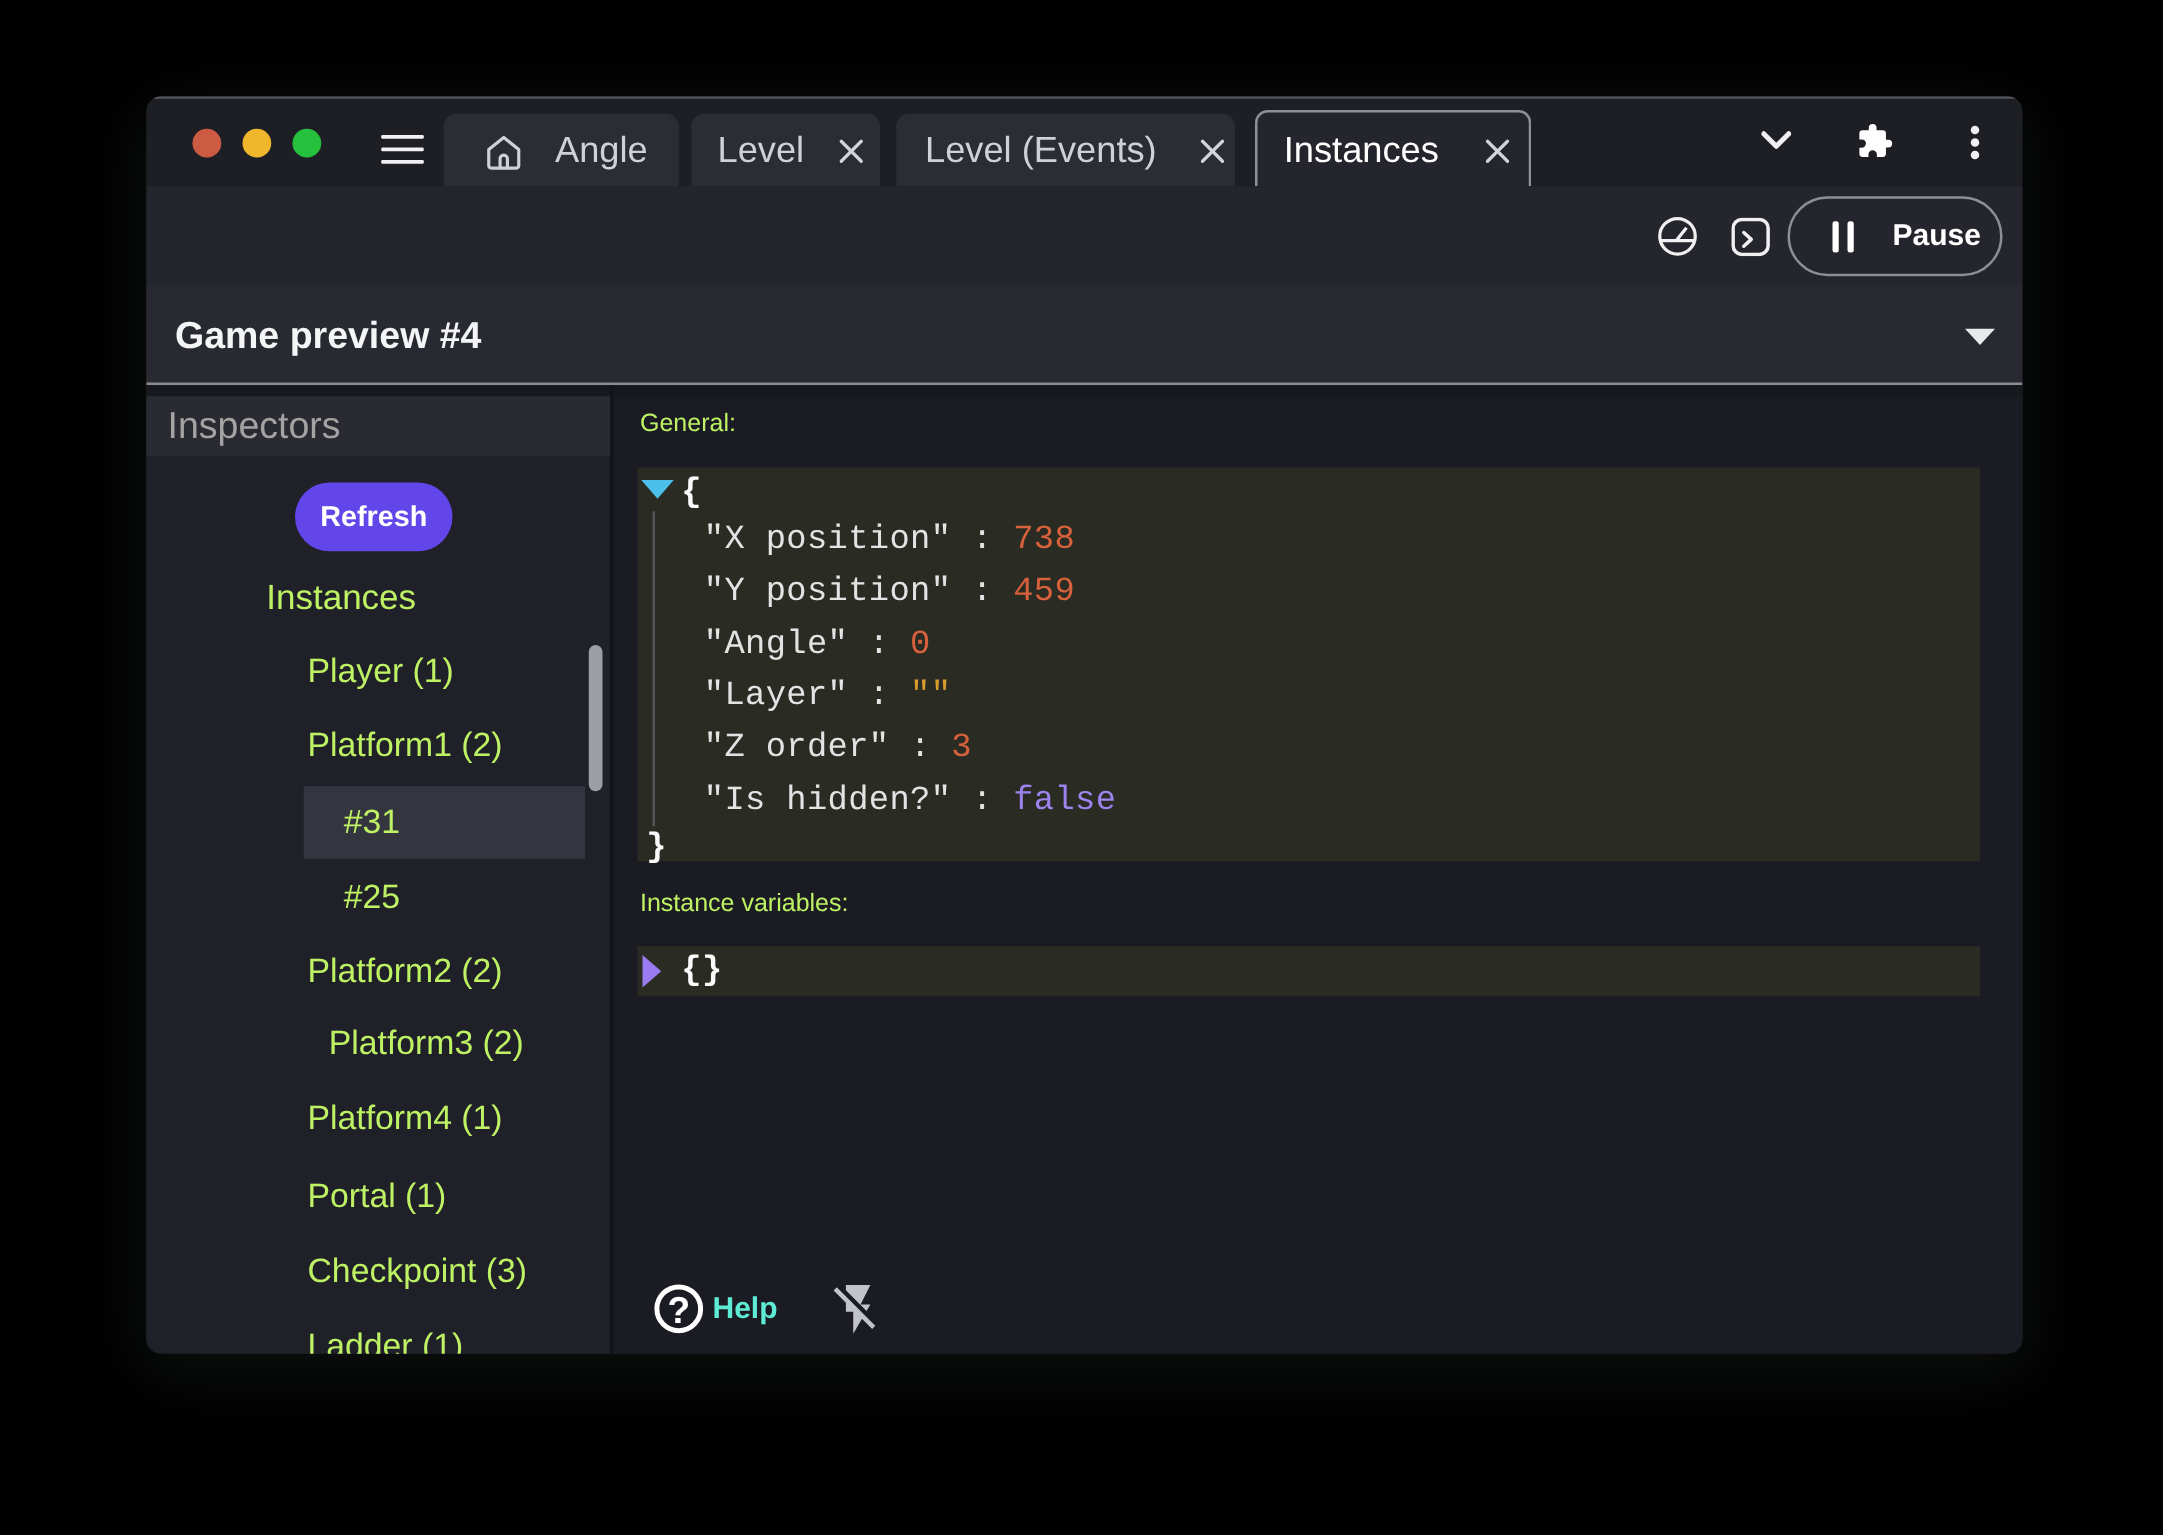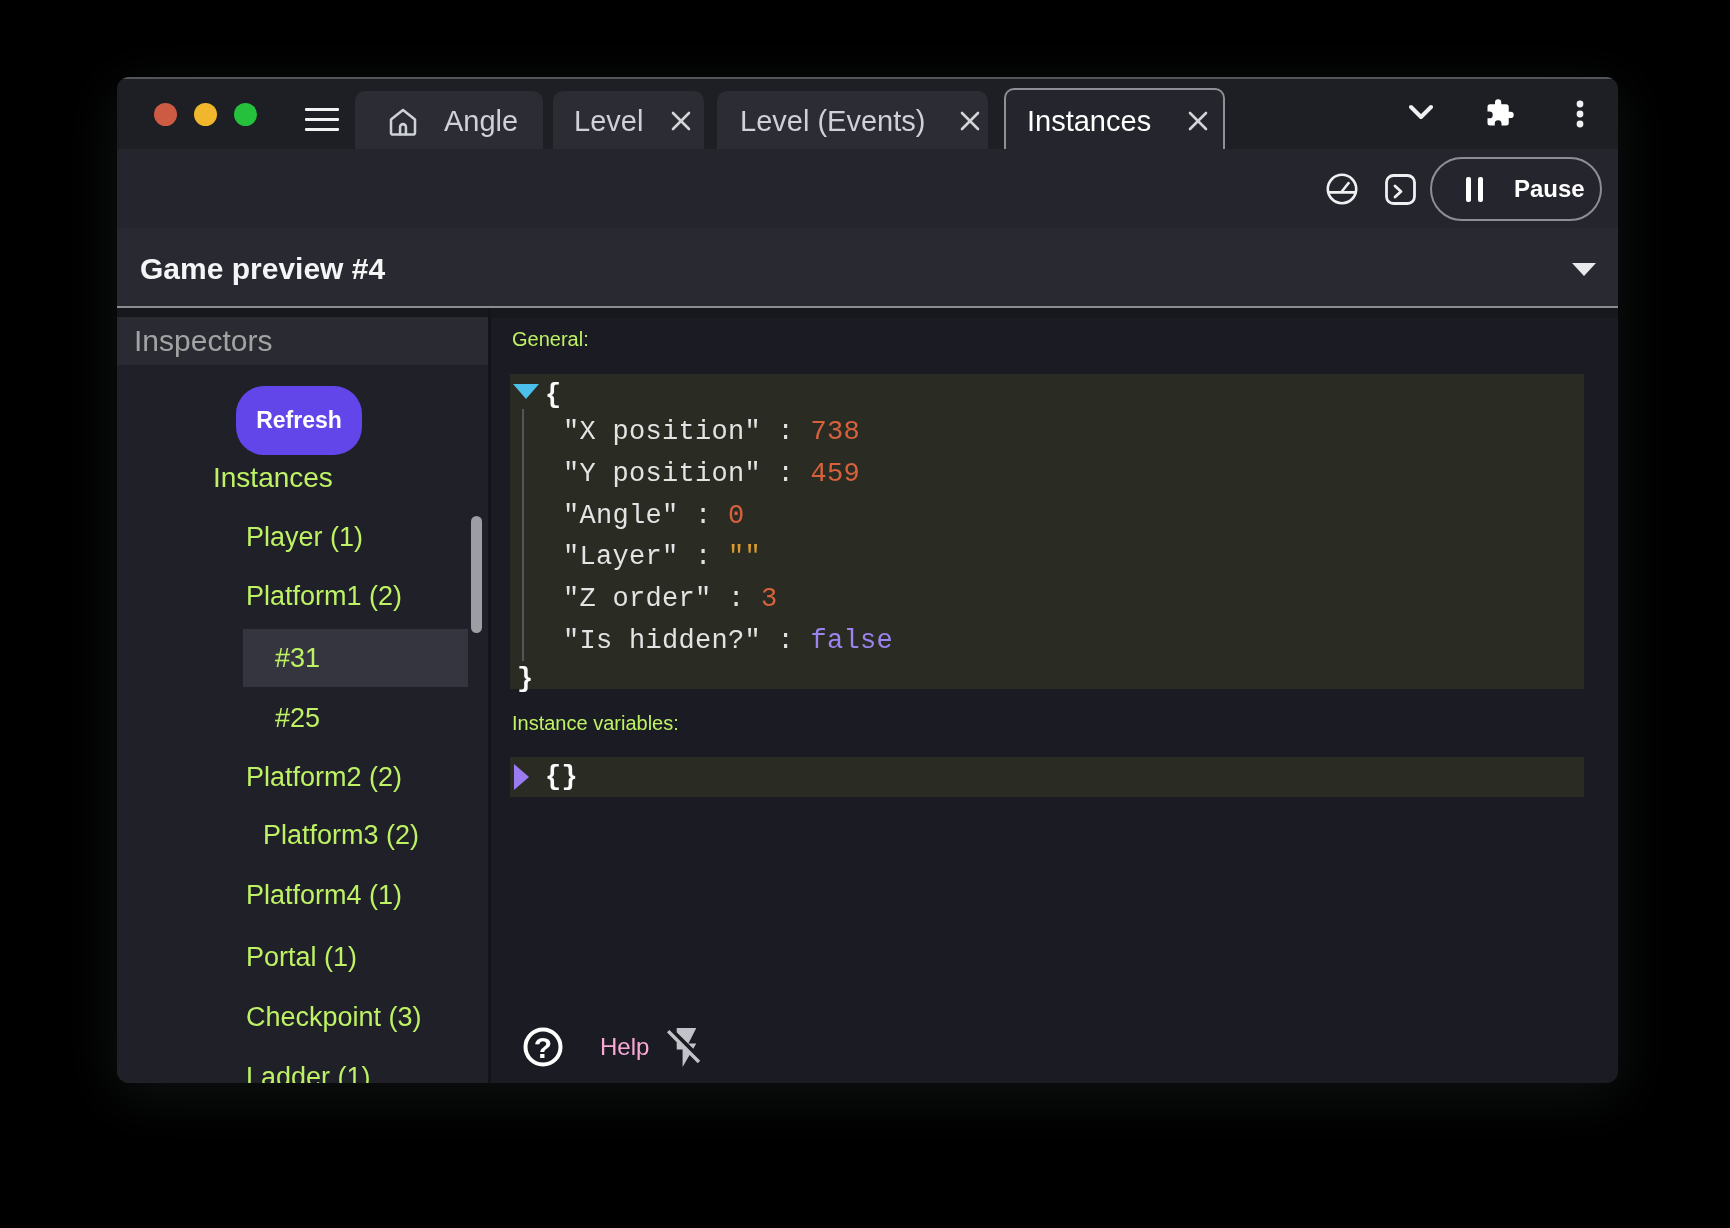--- a/index.html
+++ b/index.html
@@ -20,21 +20,21 @@
   .main{position:absolute;left:374px;top:241px;width:1127px;height:765px;background:#1b1c23}
   
   .tl{position:absolute;width:23px;height:23px;border-radius:50%;top:26px}
   
   .hl{position:absolute;left:188px;width:34px;height:3px;background:#f2f2f4;border-radius:1px}
   
   .tab{position:absolute;border-radius:10px 10px 0 0;background:#2b2c34}
   .tabtxt{color:#ced1d6;font-size:29px;font-weight:500;white-space:nowrap}
   .x{stroke:#d2d4d8;stroke-width:2.6;stroke-linecap:round}
   
-  .refresh{position:absolute;left:119px;top:309px;width:126px;height:69px;border-radius:28px;
+  .refresh{position:absolute;left:119px;top:309px;width:126px;height:55px;border-radius:28px;
            background:#6246ea;color:#fff;font-weight:700;font-size:23px;display:flex;align-items:center;justify-content:center}
   .item{position:absolute;color:#bef264;font-size:27px;white-space:nowrap;transform:translateY(-50%)}
   .selrow{position:absolute;left:126px;top:552px;width:225px;height:58px;background:#34353e}
   .sbar{position:absolute;left:354px;top:439px;width:11px;height:117px;border-radius:6px;background:#9d9ea3}
   
   .label{position:absolute;color:#bef264;font-size:20px;transform:translateY(-50%);white-space:nowrap}
   .code{position:absolute;left:393px;width:1074px;background:#2a2b23}
   .mline{position:absolute;font-family:"Liberation Mono",monospace;font-size:27px;letter-spacing:.3px;white-space:pre;transform:translateY(-50%);color:#e3e3e4}
   .mk{color:#e3e3e4}
   .mnum{color:#d6613c}
@@ -154,17 +154,17 @@
   <div class="mline mw" style="left:400px;top:602px">}</div>
   <div class="label" style="left:395px;top:646px">Instance variables:</div>
   <div class="code" style="top:680px;height:40px"></div>
   <div class="tri-right"></div>
   <div class="mline mw" style="left:428px;top:700px">{}</div>
 
   <svg class="abs" style="left:406px;top:950px" width="40" height="40" viewBox="0 0 40 40">
     <circle cx="20" cy="20" r="17.5" fill="none" stroke="#fff" stroke-width="4"></circle>
     <text x="20" y="31" font-size="30" font-weight="bold" fill="#fff" text-anchor="middle" font-family="Liberation Sans,sans-serif">?</text>
   </svg>
-  <div class="abs" style="left:483px;top:970px;transform:translateY(-50%);color:#f9a8d4;font-size:24px;font-weight:400">Help</div>
+  <div class="abs" style="left:453px;top:970px;transform:translateY(-50%);color:#5eead4;font-size:24px;font-weight:700">Help</div>
   <svg class="abs" style="left:546px;top:947px" width="47" height="47" viewBox="0 0 24 24" fill="#c2c3c8">
     <path d="M3.27 3 2 4.27l5 5V13h3v9l3.58-6.14L17.73 20 19 18.73 3.27 3zM17 10h-4l4-8H7v2.18l8.46 8.46L17 10z"></path>
   </svg>
 </div>
 
 </body></html>

